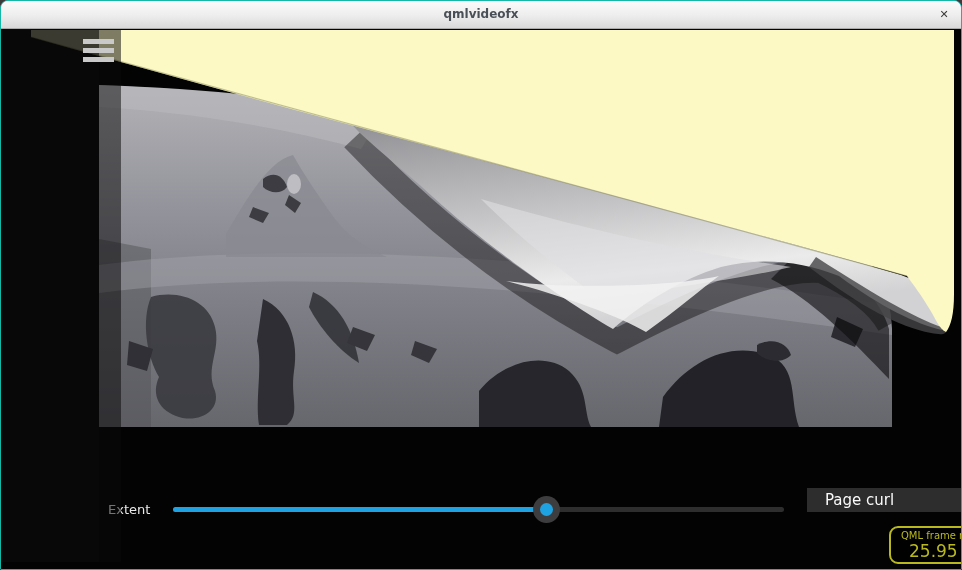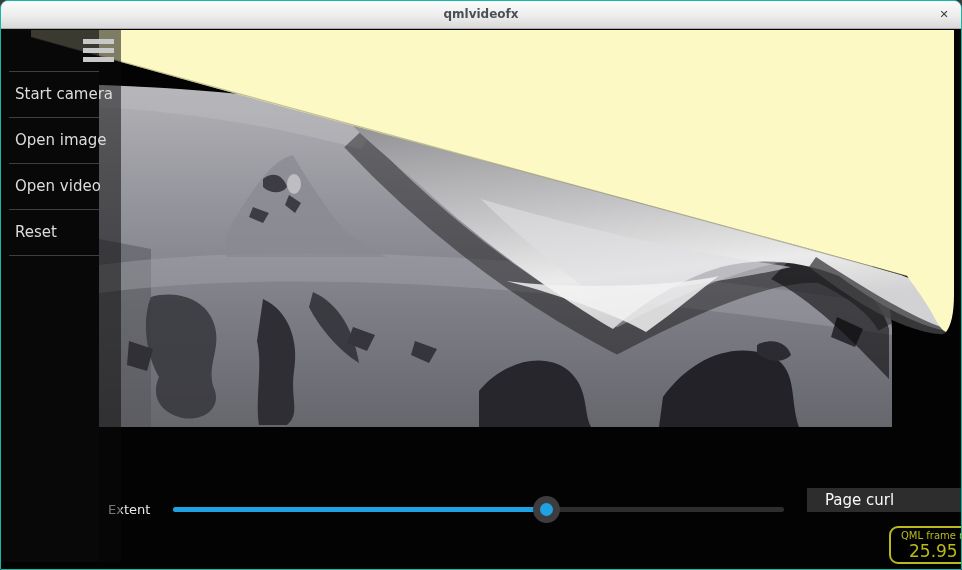--- a/index.html
+++ b/index.html
@@ -117,22 +117,15 @@
       <div class="fps-value">25.95</div>
     </div>
 
     <div class="side-panel"></div>
     <div class="side-strip"></div>
     <div class="hamburger">
       <div class="bar"></div>
       <div class="bar"></div>
       <div class="bar"></div>
     </div>
-    <div class="menu">
-      <div class="menu-item">Start camera</div>
-      <div class="menu-item">Open image</div>
-      <div class="menu-item">Open video</div>
-      <div class="menu-item">Reset</div>
-      <div class="menu-end"></div>
-    </div>
 
   </div>
 </div>
 
 </body></html>

